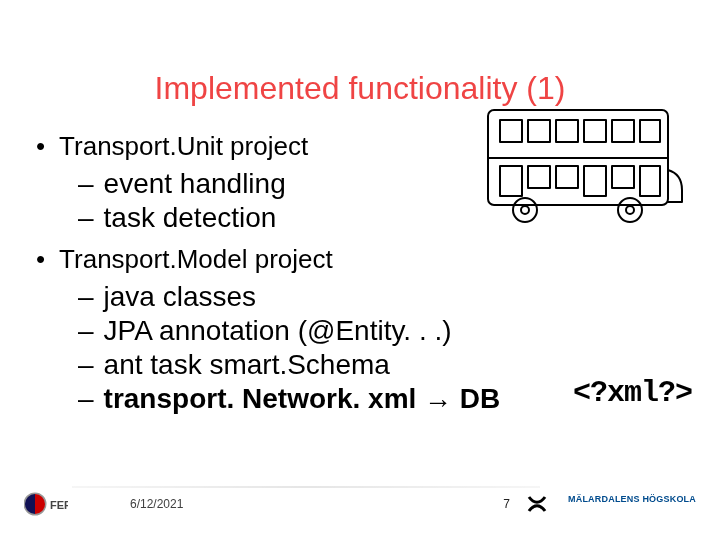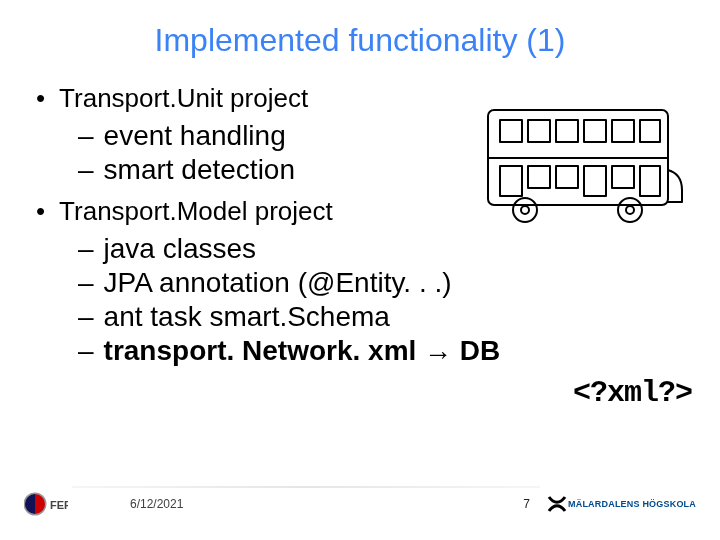--- a/index.html
+++ b/index.html
@@ -16,21 +16,22 @@
     width: 100%;
     height: 100%;
     padding: 22px 30px 0 30px;
     position: relative;
   }
   .title {
     font-size: 32px;
     font-weight: 400;
     text-align: center;
     margin-bottom: 24px;
-    color: #3b82f6;
+    color: #ef4444;
+    margin-top: 48px;
   }
   .content {
     padding-left: 6px;
   }
   .bullet-l1 {
     font-size: 26px;
     margin: 8px 0 6px 0;
     display: flex;
     align-items: center;
   }
@@ -100,21 +101,21 @@
   .hr {
     position: absolute;
     left: 72px;
     right: 180px;
     bottom: 52px;
     height: 2px;
     background: linear-gradient(to right, rgba(0,0,0,0.15), rgba(0,0,0,0.4), rgba(0,0,0,0.15));
     opacity: 0.25;
   }
   .fer-logo svg { display: block; }
-  .mdh-logo { display: flex; align-items: center; gap: 0; }
+  .mdh-logo { display: flex; gap: 20px; }
   .mdh-text {
     font-size: 9px;
     font-weight: bold;
     color: #004b8d;
     letter-spacing: 0.2px;
   }
 </style>
 </head>
 <body>
 
@@ -125,21 +126,21 @@
   <div class="content">
 
     <div class="bullet-l1">
       <span>Transport.Unit project</span>
     </div>
     <div class="sub-list">
       <div class="bullet-l2">
           <span>event handling</span>
         </div>
       <div class="bullet-l2">
-          <span>smart detection</span>
+          <span>task detection</span>
         </div>
     </div>
 
     <div class="bullet-l1">
       <span>Transport.Model project</span>
     </div>
     <div class="sub-list">
       <div class="bullet-l2">
           <span>java classes</span>
         </div>

